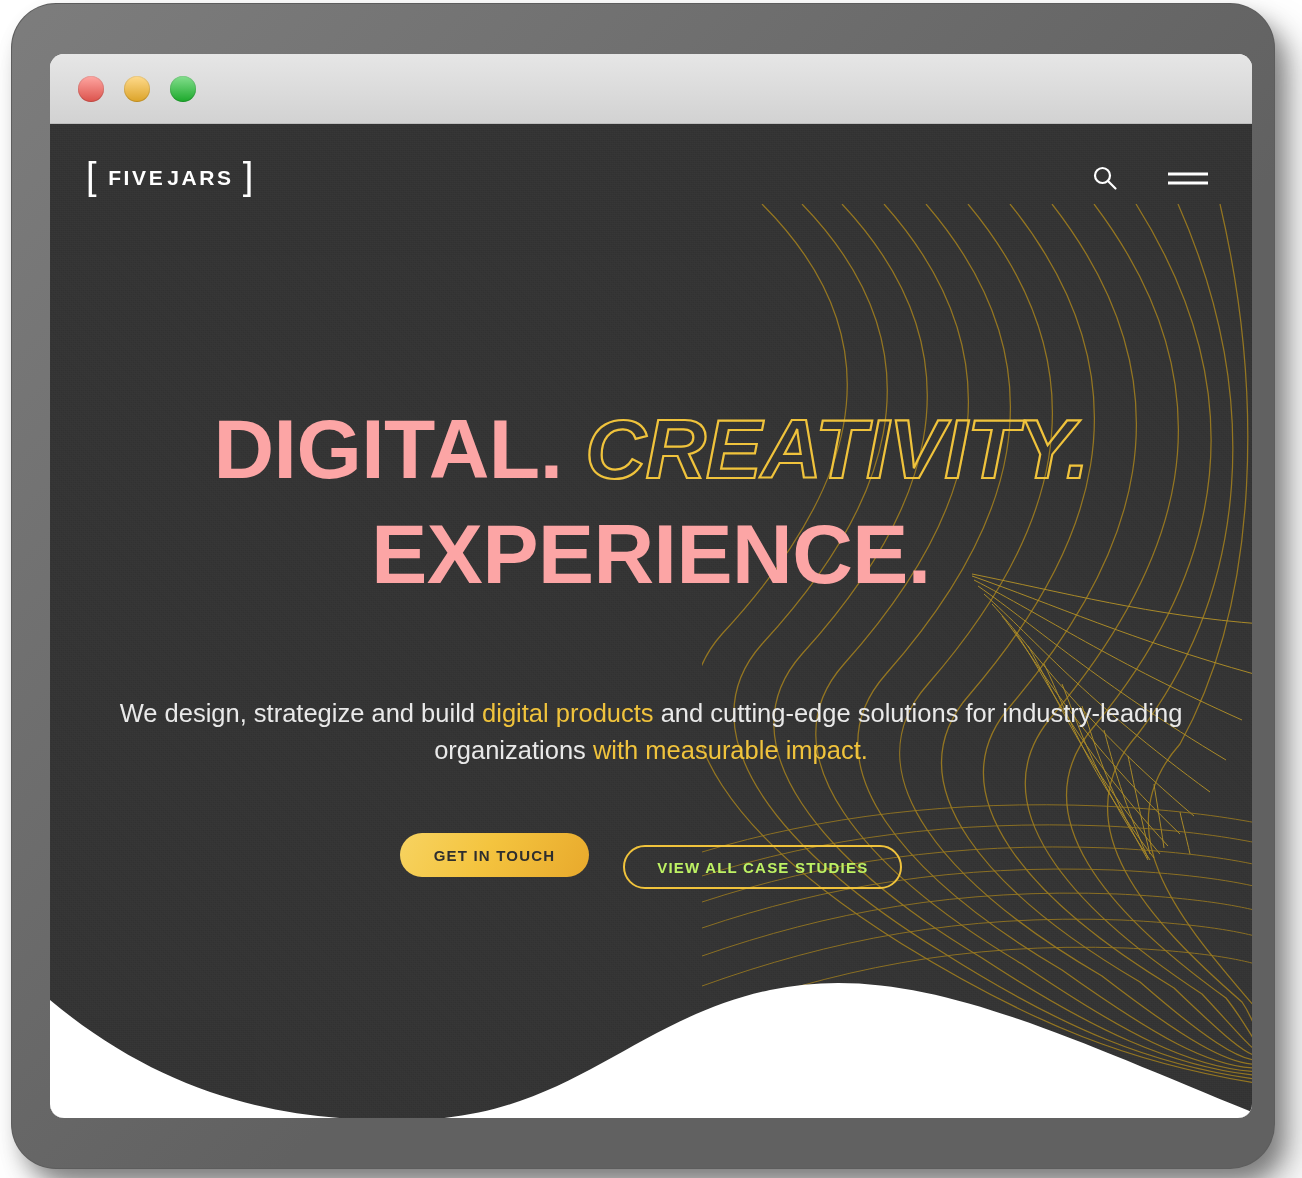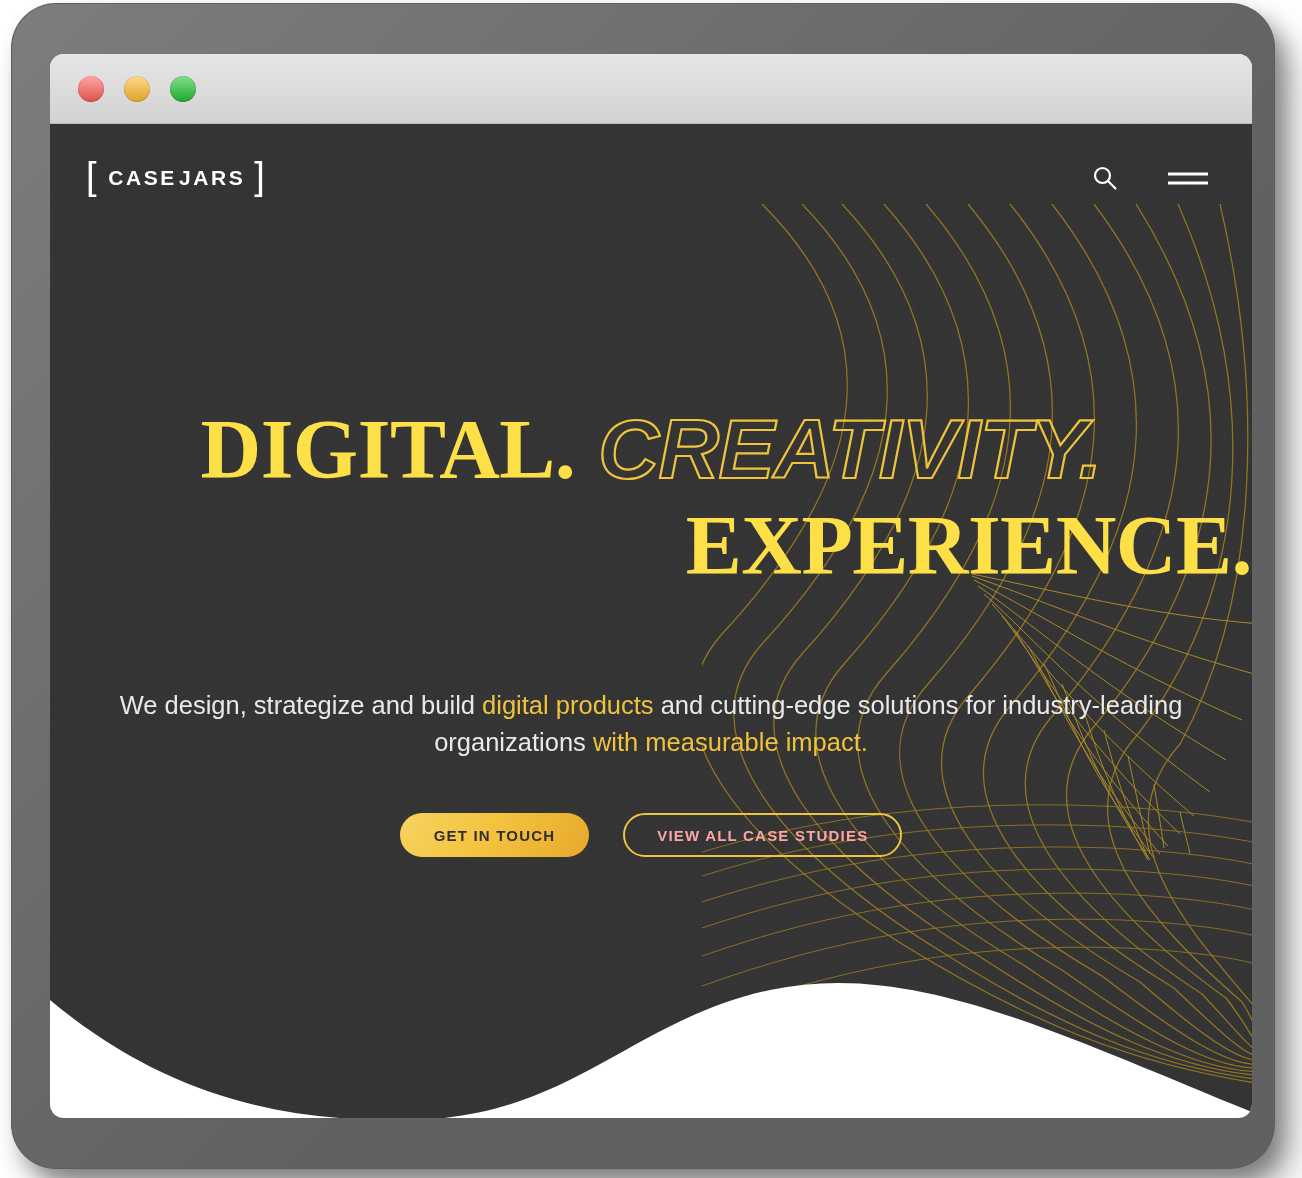--- a/index.html
+++ b/index.html
@@ -156,24 +156,23 @@
     text-align: center;
     z-index: 4;
   }
   #headline-line-1, #headline-line-2 {
     font-size: 84px;
     font-weight: 700;
     letter-spacing: -0.5px;
     line-height: 1.08;
     white-space: nowrap;
   }
-  #headline-line-2 { margin-top: 4px; text-align: right; }
+  #headline-line-2 { margin-top: 14px; }
   .hl-solid {
-    color: #fde047;
-    font-family: Liberation Serif, serif;
+    color: #fca5a5;
   }
   .hl-outline {
     color: transparent;
     -webkit-text-stroke: 2.2px #f0c33c;
     text-stroke: 2.2px #f0c33c;
     font-style: italic;
   }
 
   #hero-subtitle {
     margin: 96px auto 12px;
@@ -205,25 +204,26 @@
     letter-spacing: 1.2px;
     white-space: nowrap;
   }
   #btn-view-case-studies {
     cursor: pointer;
     padding: 0 32px;
     height: 44px;
     border-radius: 24px;
     background: transparent;
     border: 2px solid #f0c33c;
-    color: #fca5a5;
+    color: #bef264;
     font-size: 15px;
     font-weight: 700;
     letter-spacing: 1.2px;
     white-space: nowrap;
+    margin-top: 24px;
   }
 
   
   #hero-wave {
     position: absolute;
     left: 0; right: 0; bottom: -2px;
     height: 160px;
     z-index: 6;
     pointer-events: none;
   }
@@ -288,21 +288,21 @@
           <path d="M 0,724 C 124,682 254,660 412,666 C 492,670 536,678 560,684"></path>
           <path d="M 0,752 C 126,708 256,684 416,690 C 496,694 538,702 560,708"></path>
           <path d="M 0,782 C 128,736 258,710 420,716 C 500,720 540,728 560,734"></path>
           <path d="M 0,814 C 130,766 260,738 424,744 C 504,748 542,756 560,762"></path>
         </g>
       </svg>
 
       <nav id="navbar">
         <div id="brand-logo">
           <span class="bracket">[</span>
-          <span id="brand-five">CASE</span>
+          <span id="brand-five">FIVE</span>
           <span id="brand-jars">JARS</span>
           <span class="bracket">]</span>
         </div>
 
         <div id="nav-actions">
           <button class="nav-icon-btn" aria-label="Search">
             <svg width="30" height="30" viewBox="0 0 30 30" aria-hidden="true">
               <circle cx="12.5" cy="12.5" r="7.5" fill="none" stroke="#ffffff" stroke-width="2.2"></circle>
               <line x1="18.2" y1="18.2" x2="25.5" y2="25.5" stroke="#ffffff" stroke-width="2.2" stroke-linecap="round"></line>
             </svg>

